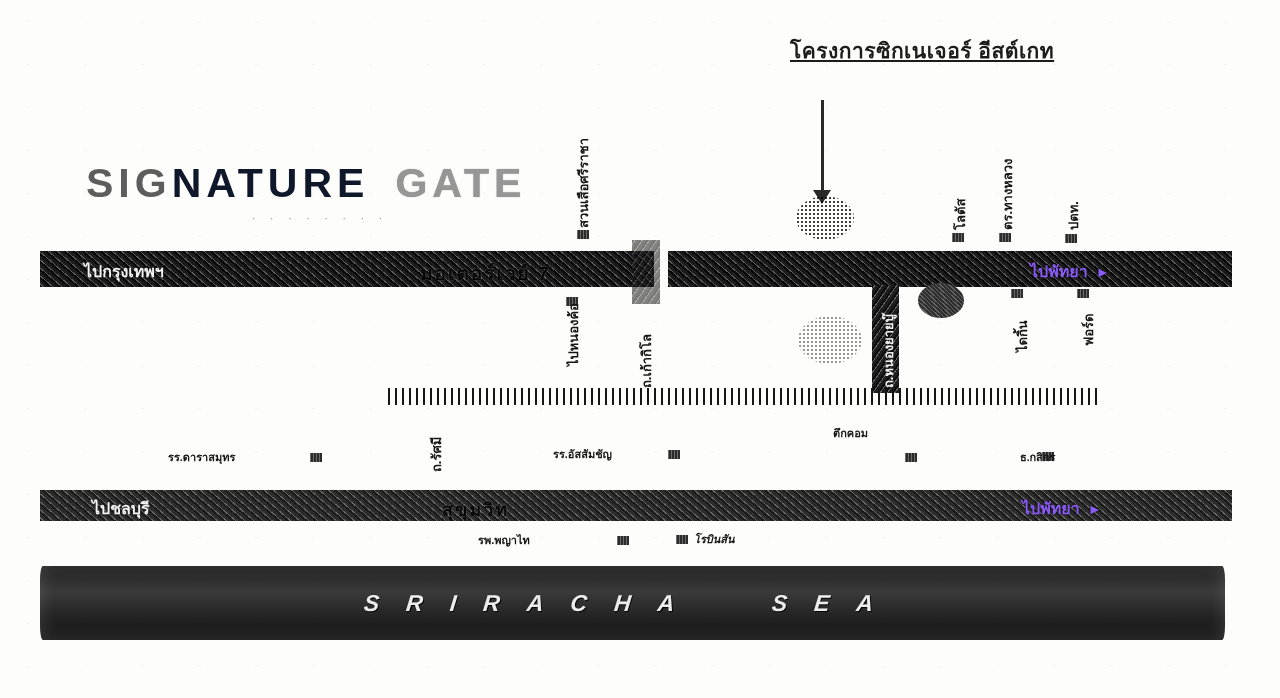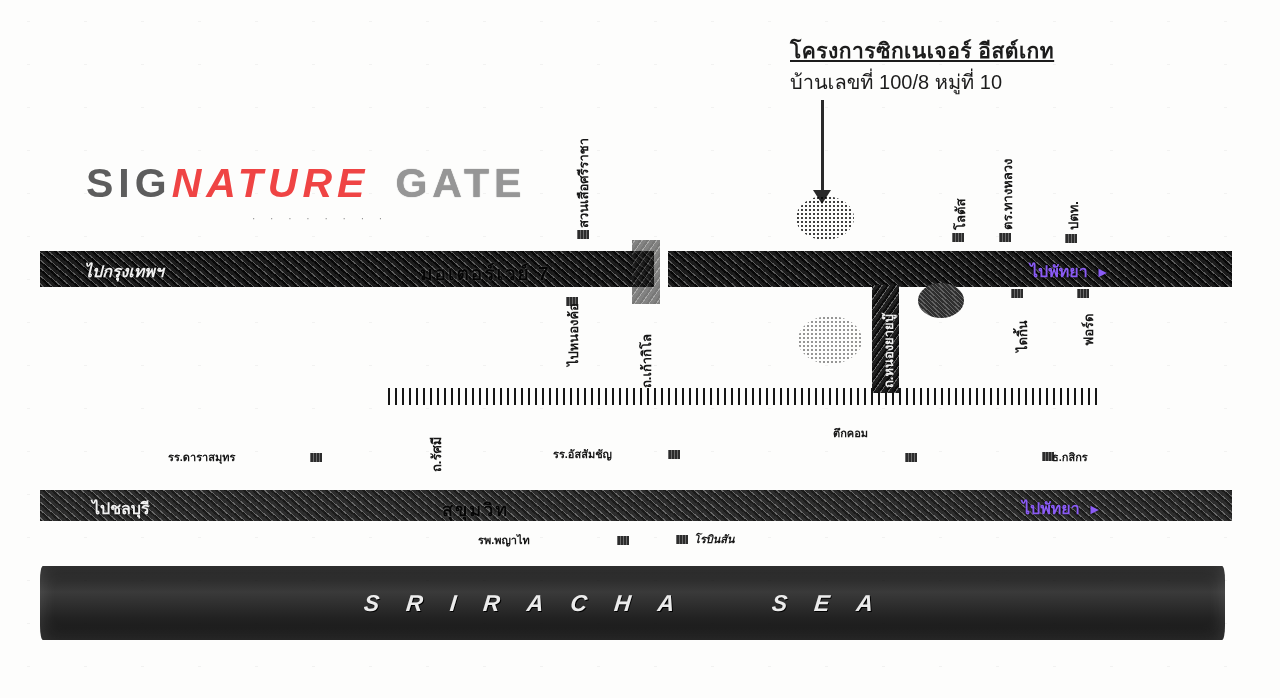--- a/index.html
+++ b/index.html
@@ -36,40 +36,40 @@
   .blob-a{left:796px;top:196px;width:58px;height:44px;}
   .blob-b{left:798px;top:316px;width:64px;height:48px;opacity:.55;}
   .pond{
     left:918px;top:283px;width:46px;height:35px;border-radius:50%;
     background:#2f2f2f;
     background-image:repeating-linear-gradient(43deg,rgba(255,255,255,.25) 0 1px,transparent 1px 3px);
   }
   
   .logo{left:86px;top:160px;font-size:41px;font-weight:800;letter-spacing:5px;white-space:nowrap;}
   .logo .p1{color:#5d5d5d;}
-  .logo .p2{color:#ef4444;font-style:italic;}
+  .logo .p2{color:#0f172a;}
   .logo .p3{color:#969696;margin-left:26px;text-shadow:0 0 1px #777;}
   .logo-tag{left:252px;top:213px;font-size:10px;letter-spacing:6px;color:#8b8b8b;}
   
   .roadbar{
     height:36px;background-color:#3b3b3b;
     background-image:
       repeating-linear-gradient(41deg,rgba(0,0,0,.85) 0 2px,rgba(120,120,120,.55) 2px 3px,rgba(25,25,25,.9) 3px 6px),
       repeating-linear-gradient(-33deg,rgba(0,0,0,.6) 0 1px,transparent 1px 4px);
   }
   .mw-seg1{left:40px;top:251px;width:614px;}
   .mw-seg2{left:668px;top:251px;width:564px;}
   .sukhumvit-bar{left:40px;top:490px;width:1192px;height:31px;opacity:.92;}
   .road-label-left{font-size:16px;font-weight:bold;color:#f2f2f2;text-shadow:0 0 2px #000;white-space:nowrap;}
   .road-label-name{
     font-size:19px;font-weight:900;color:#050505;letter-spacing:2px;
     text-shadow:0 0 2px rgba(255,255,255,.35);white-space:nowrap;
   }
   .road-label-right{font-size:16px;font-weight:bold;color:#8b5cf6;text-shadow:0 0 2px #000;white-space:nowrap;}
-  .mw-left{left:84px;top:259px;font-style:italic;}
+  .mw-left{left:84px;top:259px;}
   .mw-name{left:420px;top:258px;}
   .mw-right{left:1030px;top:259px;}
   .sv-left{left:92px;top:496px;}
   .sv-name{left:442px;top:495px;font-size:18px;}
   .sv-right{left:1022px;top:496px;}
   .arrow-glyph{font-size:14px;letter-spacing:0;margin-left:8px;}
   
   .vstripe{
     background-color:#3d3d3d;
     background-image:repeating-linear-gradient(125deg,rgba(0,0,0,.8) 0 2px,rgba(140,140,140,.5) 2px 3px,rgba(25,25,25,.85) 3px 6px);
@@ -112,21 +112,21 @@
   
   .railway{
     left:388px;top:388px;width:712px;height:17px;
     background-image:repeating-linear-gradient(90deg,#161616 0 2px,transparent 2px 7px);
   }
   
   .hlabel{font-size:11px;font-weight:bold;color:#161616;white-space:nowrap;}
   .hl-dara{left:168px;top:448px;}
   .hl-assum{left:553px;top:445px;}
   .hl-tukcom{left:833px;top:424px;}
-  .hl-kbank{left:1052px;top:448px;}
+  .hl-kbank{left:1020px;top:448px;font-family:Liberation Serif, serif;}
   .hl-phyathai{left:478px;top:531px;}
   .hl-robinson{left:694px;top:530px;font-style:italic;}
   
   .sea{
     left:40px;top:566px;width:1185px;height:74px;
     background:linear-gradient(180deg,#1f1f1f 0%,#3a3a3a 35%,#222 70%,#161616 100%);
     background-blend-mode:normal;
     display:flex;align-items:center;justify-content:center;
     border-radius:3px/14px;
     box-shadow:inset 0 0 18px rgba(255,255,255,.15);
@@ -136,21 +136,20 @@
     letter-spacing:27px;word-spacing:38px;text-shadow:1px 1px 0 #000;
     transform:skewX(-6deg);white-space:nowrap;
   }
 </style>
 </head>
 <body>
 
 <div id="canvas">
 
   <div class="abs proj-title">โครงการซิกเนเจอร์ อีสต์เกท</div>
-  <div class="abs proj-addr">บ้านเลขที่ 100/8 หมู่ที่ 10</div>
   <div class="abs arrow-line"></div>
   <div class="abs arrow-head"></div>
   <div class="abs stipple blob-a"></div>
   <div class="abs stipple blob-b"></div>
 
   <div class="abs logo">
     <span class="p1">SIG</span><span class="p2">NATURE</span><span class="p3">GATE</span>
   </div>
   <div class="abs logo-tag">· · · · · · · ·</div>
 

